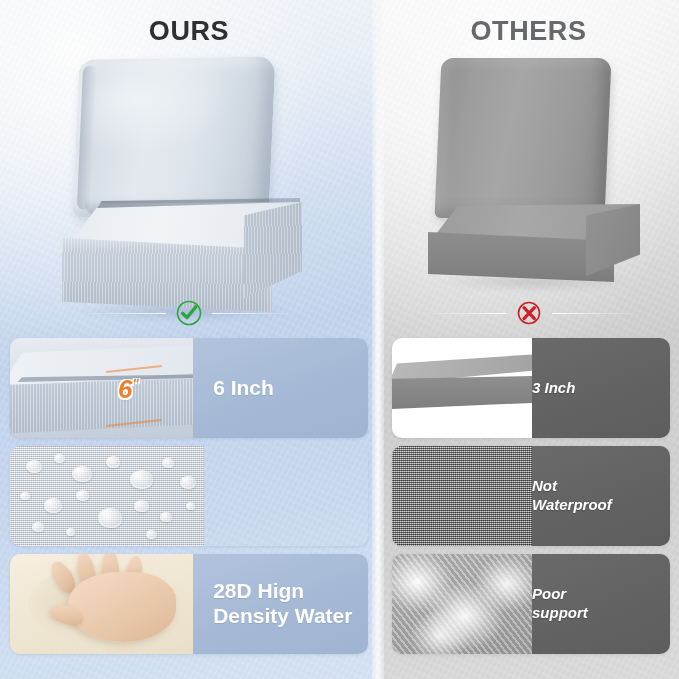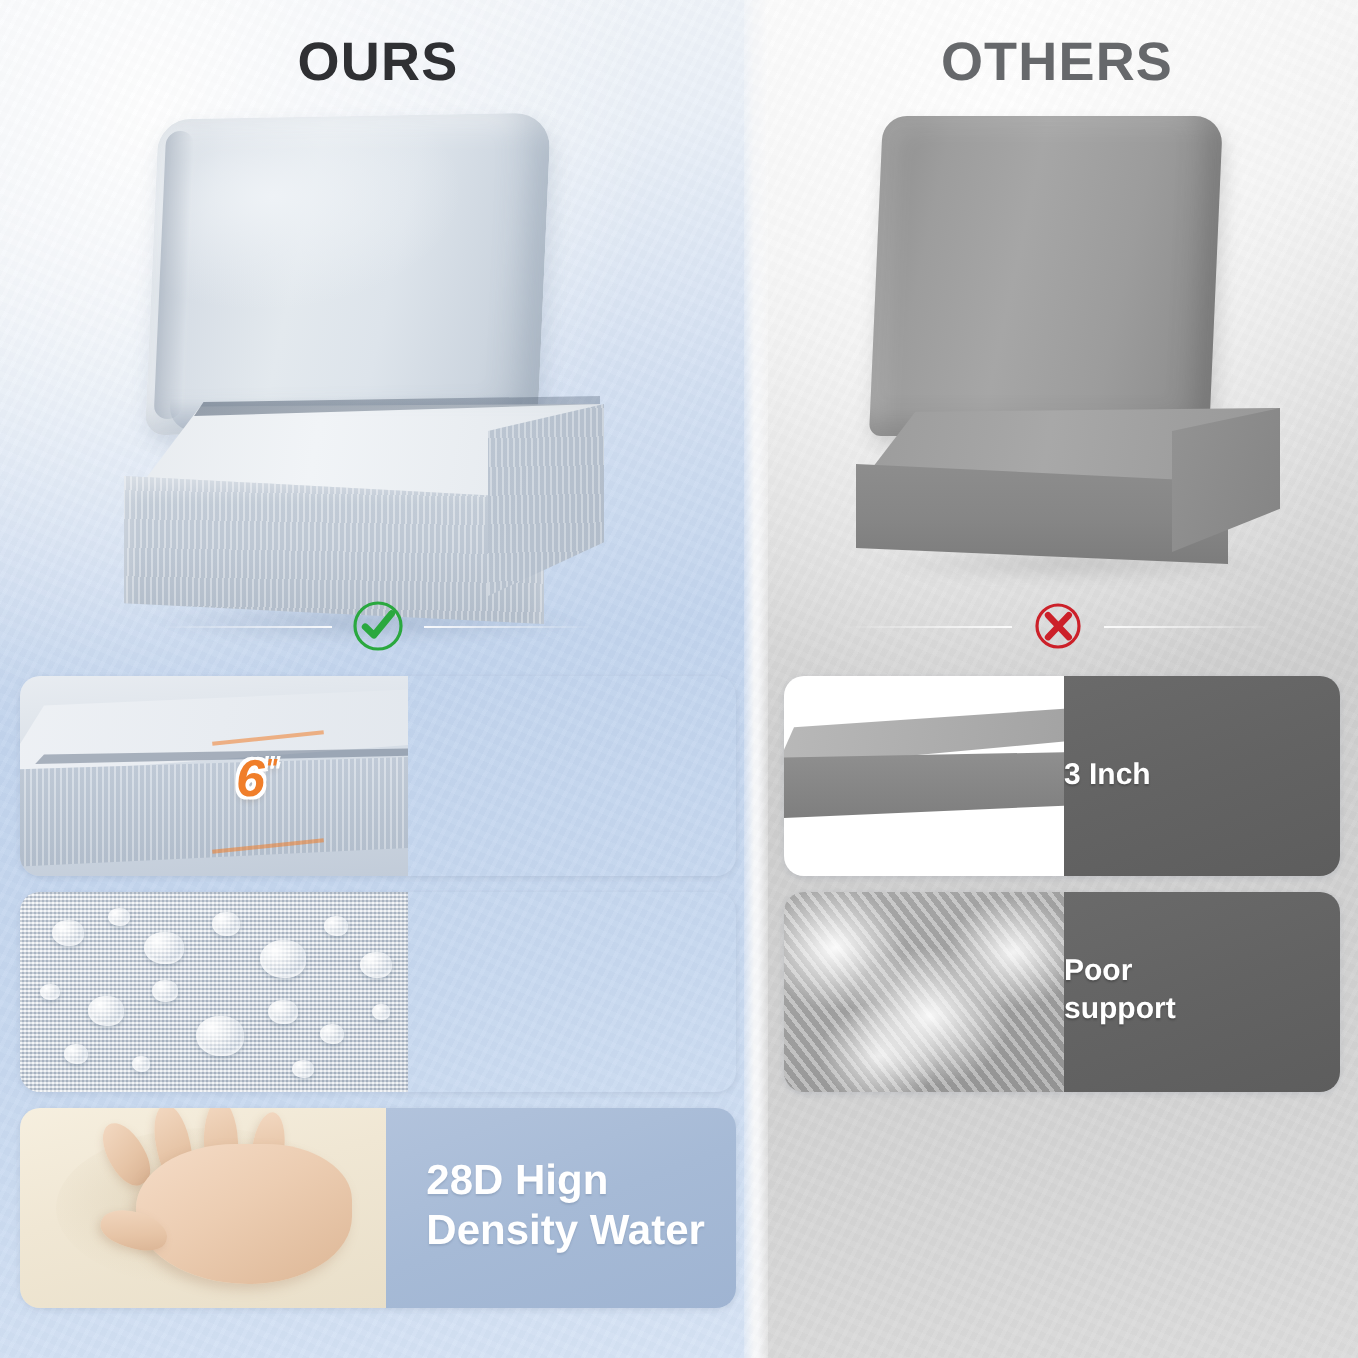--- a/index.html
+++ b/index.html
@@ -231,20 +231,21 @@
   }
   
   .rows-right .photo { width: 140px; }
   .rows-right .label {
     width: 138px;
     background: linear-gradient(160deg, #6a6a6a 0%, #636363 50%, #5d5d5d 100%);
     font-size: 15px;
     padding-left: 0;
     line-height: 1.25;
     text-shadow: 0 1px 1px rgba(40,40,40,.35);
+    font-style: italic;
   }
 
   
   .ph-thick {
     width: 100%; height: 100%;
     background: linear-gradient(175deg, #e8ecf1 0%, #dde3ea 30%, #cdd6e1 62%, #c2ccd9 100%);
   }
   .ph-thick .slab-top {
     position: absolute; left: -10px; top: 6px; width: 220px; height: 44px;
     background: linear-gradient(100deg, #eef1f5, #e2e7ed);
@@ -417,20 +418,21 @@
           <div class="slab-top"></div>
           <div class="edge"></div>
           <div class="slab-face"></div>
           <div class="mline m1"></div>
           <div class="mline m2"></div>
           <div class="measure">
             <span>6</span><sup>"</sup>
           </div>
         </div>
       </div>
+      <div class="label" style="white-space:pre-line">6 Inch</div>
     </div>
 
     <div class="row">
       <div class="photo">
         <div class="ph-water">
           <div class="drop" style="left:16px;  top:14px; width:16px; height:13px;"></div>
           <div class="drop" style="left:44px;  top:8px;  width:11px; height:9px;"></div>
           <div class="drop" style="left:62px;  top:20px; width:20px; height:16px;"></div>
           <div class="drop" style="left:96px;  top:10px; width:14px; height:12px;"></div>
           <div class="drop" style="left:120px; top:24px; width:23px; height:19px;"></div>
@@ -473,20 +475,27 @@
     <div class="row">
       <div class="photo">
         <div class="ph-thin">
           <div class="tslab-top"></div>
           <div class="tslab-face"></div>
         </div>
       </div>
       <div class="label" style="white-space:pre-line">3 Inch</div>
     </div>
 
+    <div class="row">
+      <div class="photo">
+        <div class="ph-mesh"></div>
+      </div>
+      <div class="label" style="white-space:pre-line">Not
+Waterproof</div>
+    </div>
 
     <div class="row">
       <div class="photo">
         <div class="ph-fiber"></div>
       </div>
       <div class="label" style="white-space:pre-line">Poor
 support</div>
     </div>
 
   </div>

